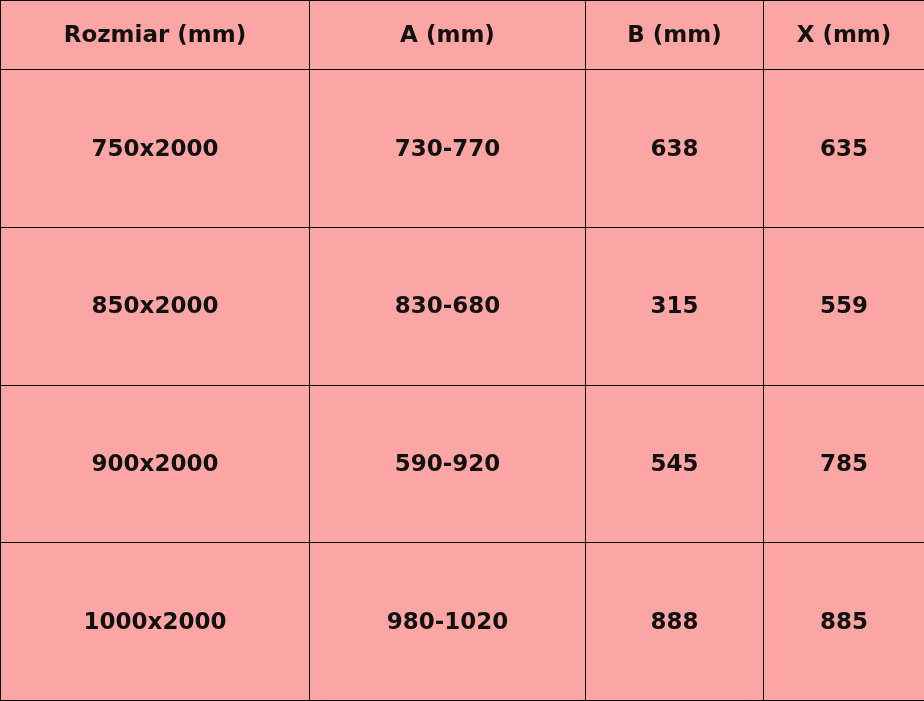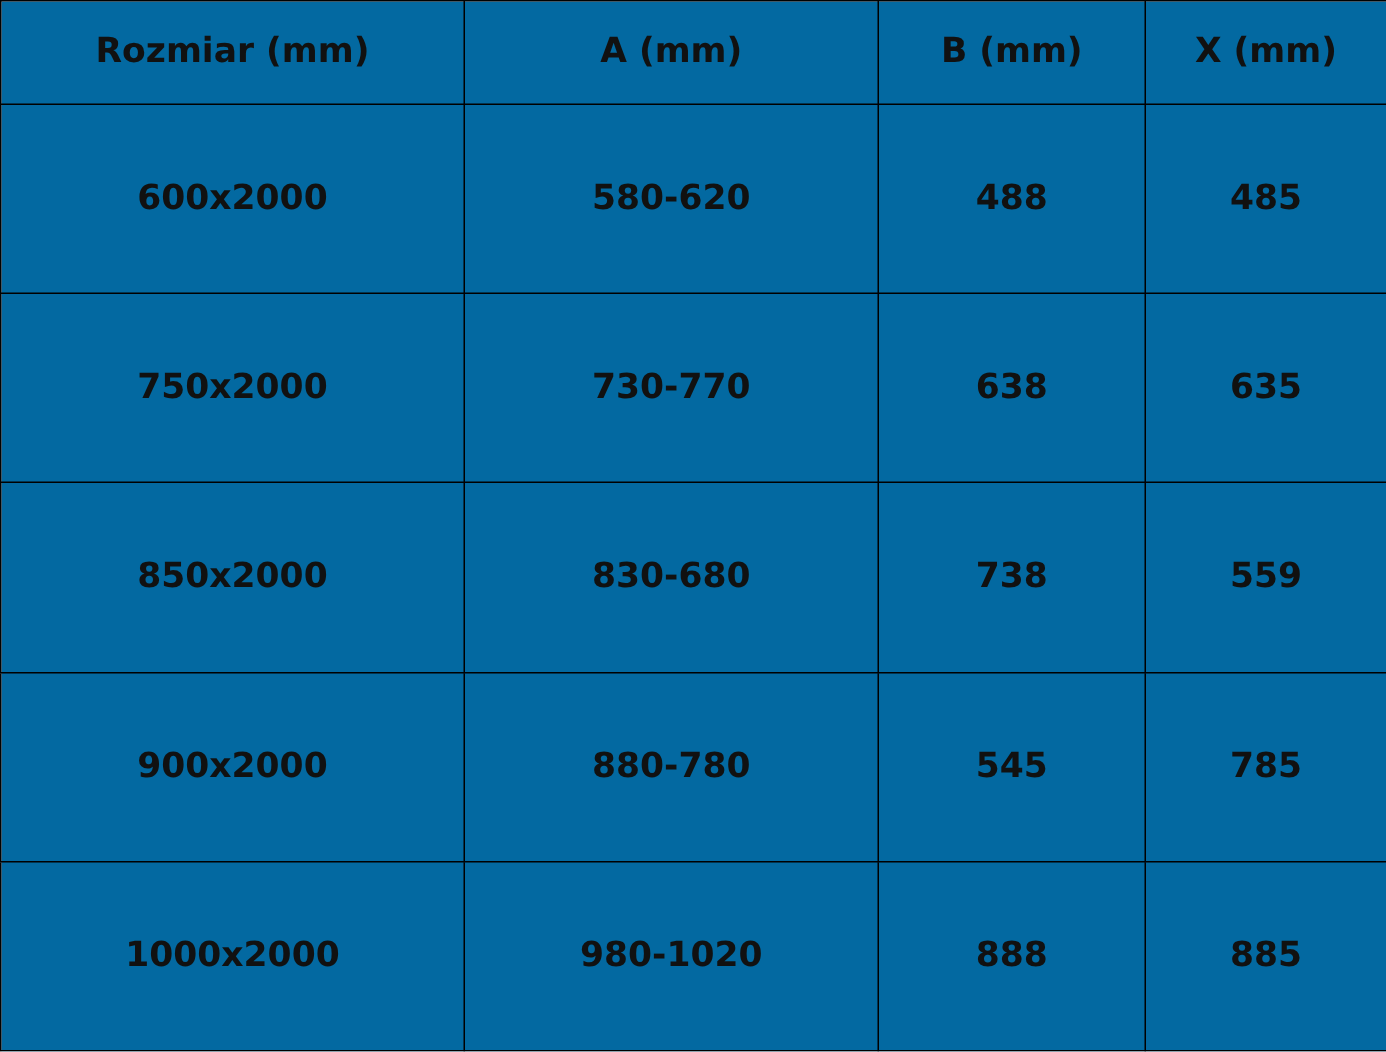--- a/index.html
+++ b/index.html
@@ -32,21 +32,21 @@
 
   table.size-table th,
   table.size-table td {
     border: 1px solid #000000;
     text-align: center;
     vertical-align: middle;
     font-weight: bold;
     font-size: 23px;
     line-height: 1.1;
     padding: 0 4px;
-    background: #0369a1;
+    background: #fca5a5;
     color: #111111;
     white-space: nowrap;
   }
   table.size-table thead th {
     height: 68px;
     font-size: 23px;
   }
   table.size-table tbody td {
     height: 70px;
   }
@@ -75,40 +75,34 @@
     <thead>
       <tr>
         <th>Rozmiar (mm)</th>
         <th>A (mm)</th>
         <th>B (mm)</th>
         <th>X (mm)</th>
       </tr>
     </thead>
     <tbody>
       <tr>
-        <td class="col-size">600x2000</td>
-        <td class="col-a">580-620</td>
-        <td class="col-b">488</td>
-        <td class="col-x">485</td>
-      </tr>
-      <tr>
         <td class="col-size">750x2000</td>
         <td class="col-a">730-770</td>
         <td class="col-b">638</td>
         <td class="col-x">635</td>
       </tr>
       <tr>
         <td class="col-size">850x2000</td>
         <td class="col-a">830-680</td>
-        <td class="col-b">738</td>
+        <td class="col-b">315</td>
         <td class="col-x">559</td>
       </tr>
       <tr>
         <td class="col-size">900x2000</td>
-        <td class="col-a">880-780</td>
+        <td class="col-a">590-920</td>
         <td class="col-b">545</td>
         <td class="col-x">785</td>
       </tr>
       <tr>
         <td class="col-size">1000x2000</td>
         <td class="col-a">980-1020</td>
         <td class="col-b">888</td>
         <td class="col-x">885</td>
       </tr>
     </tbody>

